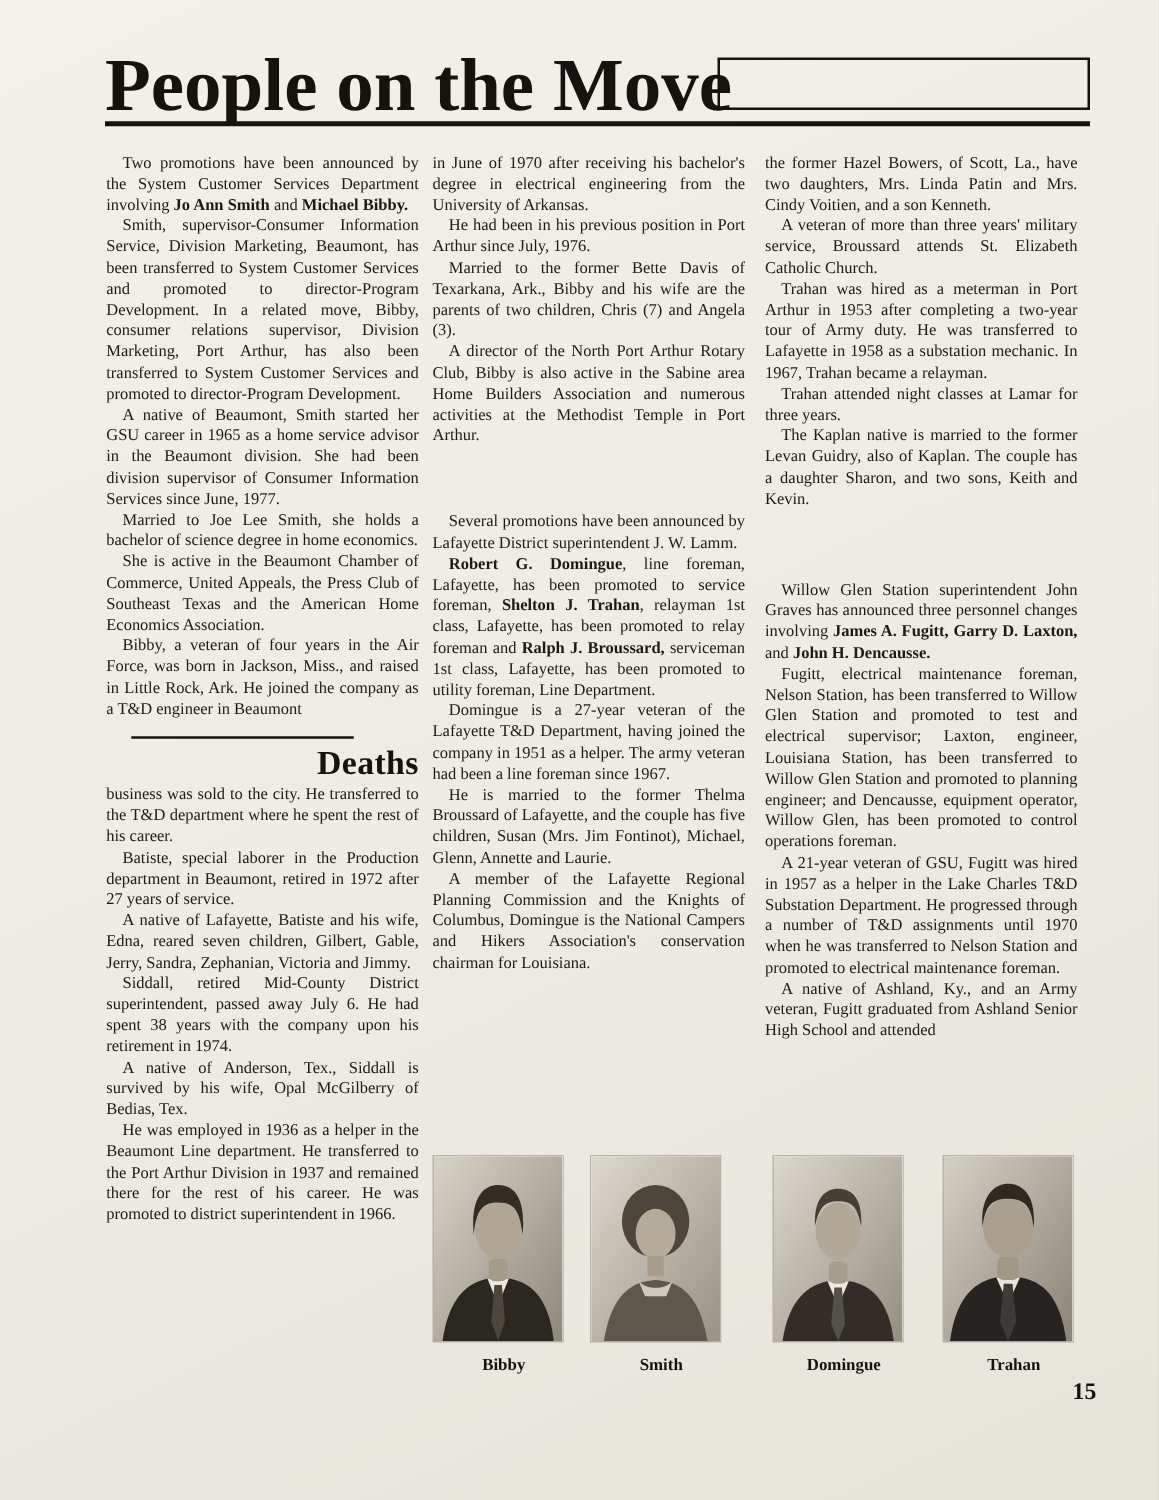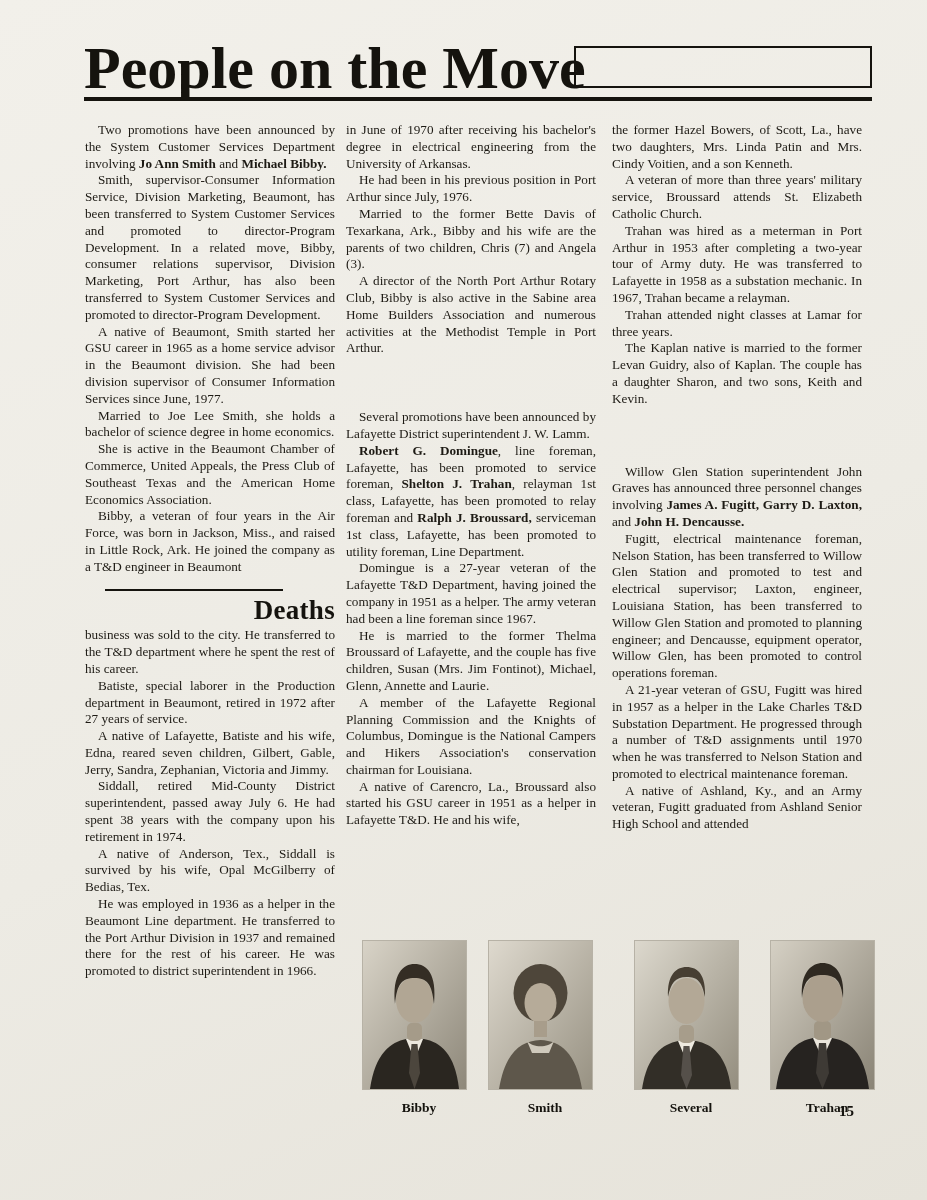--- a/index.html
+++ b/index.html
@@ -42,34 +42,34 @@
   .col p.noindent { text-indent: 0; }
   .col h2 {
     margin: 3px 0 9px 0; font-size: 27px; font-weight: 700;
     letter-spacing: 0.3px; color: #15130e; text-align: right;
   }
   .col-divider {
     width: 178px; height: 2px; background: #15130e;
     margin: 13px auto 11px 20px;
   }
   figure.photo {
-    position: absolute; top: 925px; width: 112px; margin: 16px;
+    position: absolute; top: 925px; width: 112px; margin: 0;
   }
   figure.photo svg { display: block; box-shadow: 0 0 0 1px #b7b2a6; }
   figure.photo figcaption {
     margin-top: 11px; text-align: center;
     font-weight: 700; font-size: 13.5px; color: #15130e;
   }
   .photo-bibby    { left: 347px; }
   .photo-smith    { left: 473px; }
   .photo-domingue { left: 619px; }
   .photo-trahan   { left: 755px; }
   .page-number {
-    position: absolute; right: 73px; top: 1103px;
-    font-weight: 700; font-size: 15px; color: #15130e;
+    position: absolute; right: 50px; top: 1103px;
+    font-weight: 700; font-size: 19px; color: #15130e;
   }
 </style>
 </head>
 <body>
 
 <div class="page">
 
   <h1 class="masthead-title">People on the Move</h1>
   <div class="title-box"></div>
   <div class="masthead-rule"></div>
@@ -94,21 +94,20 @@
       <p class="noindent"><span>in June of 1970 after receiving his bachelor's degree in electrical engineering from the University of Arkansas.</span></p>
       <p><span>He had been in his previous position in Port Arthur since July, 1976.</span></p>
       <p><span>Married to the former Bette Davis of Texarkana, Ark., Bibby and his wife are the parents of two children, Chris (7) and Angela (3).</span></p>
       <p><span>A director of the North Port Arthur Rotary Club, Bibby is also active in the Sabine area Home Builders Association and numerous activities at the Methodist Temple in Port Arthur.</span></p>
       <div style="height: 52px;"></div>
       <p><span>Several promotions have been announced by Lafayette District superintendent J. W. Lamm.</span></p>
       <p><b>Robert G. Domingue</b><span>, line foreman, Lafayette, has been promoted to service foreman, </span><b>Shelton J. Trahan</b><span>, relayman 1st class, Lafayette, has been promoted to relay foreman and </span><b>Ralph J. Broussard,</b><span> serviceman 1st class, Lafayette, has been promoted to utility foreman, Line Department.</span></p>
       <p><span>Domingue is a 27-year veteran of the Lafayette T&amp;D Department, having joined the company in 1951 as a helper. The army veteran had been a line foreman since 1967.</span></p>
       <p><span>He is married to the former Thelma Broussard of Lafayette, and the couple has five children, Susan (Mrs. Jim Fontinot), Michael, Glenn, Annette and Laurie.</span></p>
       <p><span>A member of the Lafayette Regional Planning Commission and the Knights of Columbus, Domingue is the National Campers and Hikers Association's conservation chairman for Louisiana.</span></p>
-      <p><span>A native of Carencro, La., Broussard also started his GSU career in 1951 as a helper in Lafayette T&amp;D. He and his wife,</span></p>
     </div>
   <div class="col col-3">
       <p class="noindent"><span>the former Hazel Bowers, of Scott, La., have two daughters, Mrs. Linda Patin and Mrs. Cindy Voitien, and a son Kenneth.</span></p>
       <p><span>A veteran of more than three years' military service, Broussard attends St. Elizabeth Catholic Church.</span></p>
       <p><span>Trahan was hired as a meterman in Port Arthur in 1953 after completing a two-year tour of Army duty. He was transferred to Lafayette in 1958 as a substation mechanic. In 1967, Trahan became a relayman.</span></p>
       <p><span>Trahan attended night classes at Lamar for three years.</span></p>
       <p><span>The Kaplan native is married to the former Levan Guidry, also of Kaplan. The couple has a daughter Sharon, and two sons, Keith and Kevin.</span></p>
       <div style="height: 56px;"></div>
       <p><span>Willow Glen Station superintendent John Graves has announced three personnel changes involving </span><b>James A. Fugitt, Garry D. Laxton,</b><span> and </span><b>John H. Dencausse.</b></p>
       <p><span>Fugitt, electrical maintenance foreman, Nelson Station, has been transferred to Willow Glen Station and promoted to test and electrical supervisor; Laxton, engineer, Louisiana Station, has been transferred to Willow Glen Station and promoted to planning engineer; and Dencausse, equipment operator, Willow Glen, has been promoted to control operations foreman.</span></p>
@@ -162,21 +161,21 @@
         </linearGradient>
       </defs>
       <rect width="103" height="148" fill="url(#pg3)"></rect>
       <path d="M7 148 C12 114 28 103 43 100 L61 100 C77 103 92 114 96 148 Z" fill="#322e27"></path>
       <path d="M43 100 L51.5 120 L60 100 Z" fill="#eeeae0"></path>
       <path d="M48.5 105 L54.5 105 L57 134 L51.5 148 L46 134 Z" fill="#55504a"></path>
       <rect x="44" y="84" width="15" height="18" rx="5" fill="#a79d8b"></rect>
       <ellipse cx="51.5" cy="60" rx="18" ry="23" fill="#b3a896"></ellipse>
       <path d="M33 56 C32 34 41 26 51.5 26 C63 26 71 34 70 56 C67 41 63 36 51.5 36 C40 36 36 42 33 56 Z" fill="#473f33"></path>
     </svg>
-    <figcaption>Several</figcaption>
+    <figcaption>Domingue</figcaption>
   </figure>
 
   <figure class="photo photo-trahan">
     <svg viewBox="0 0 103 148" width="103" height="148">
       <defs>
         <linearGradient id="pg4" x1="0" y1="0" x2="1" y2="1">
           <stop offset="0" stop-color="#d5d0c4"></stop>
             <stop offset="1" stop-color="#8a8476"></stop>
         </linearGradient>
       </defs>

